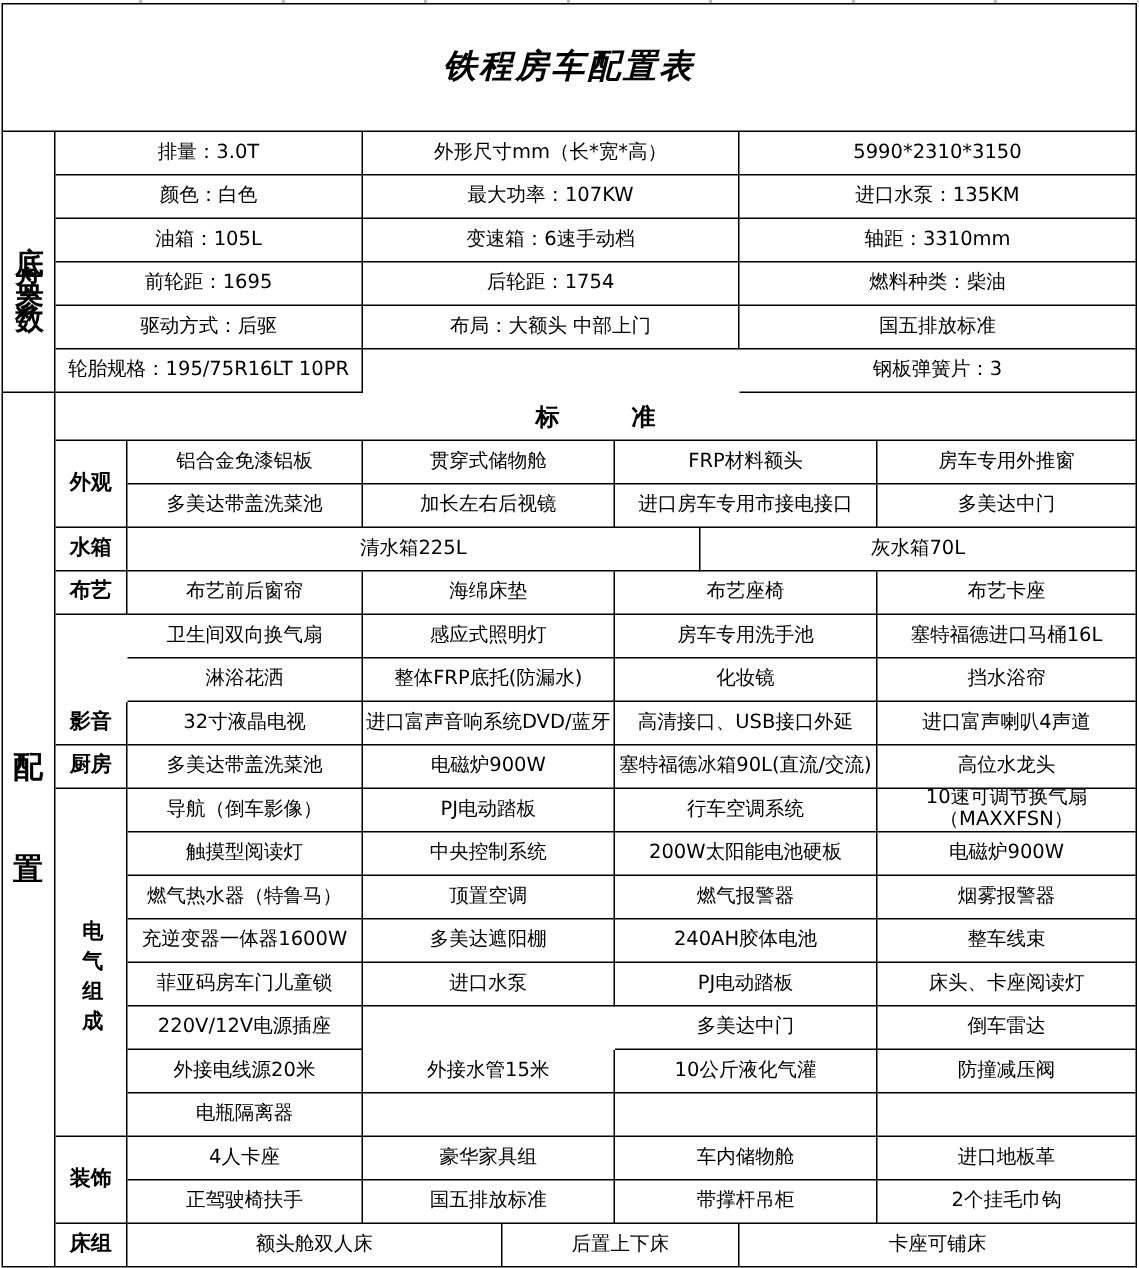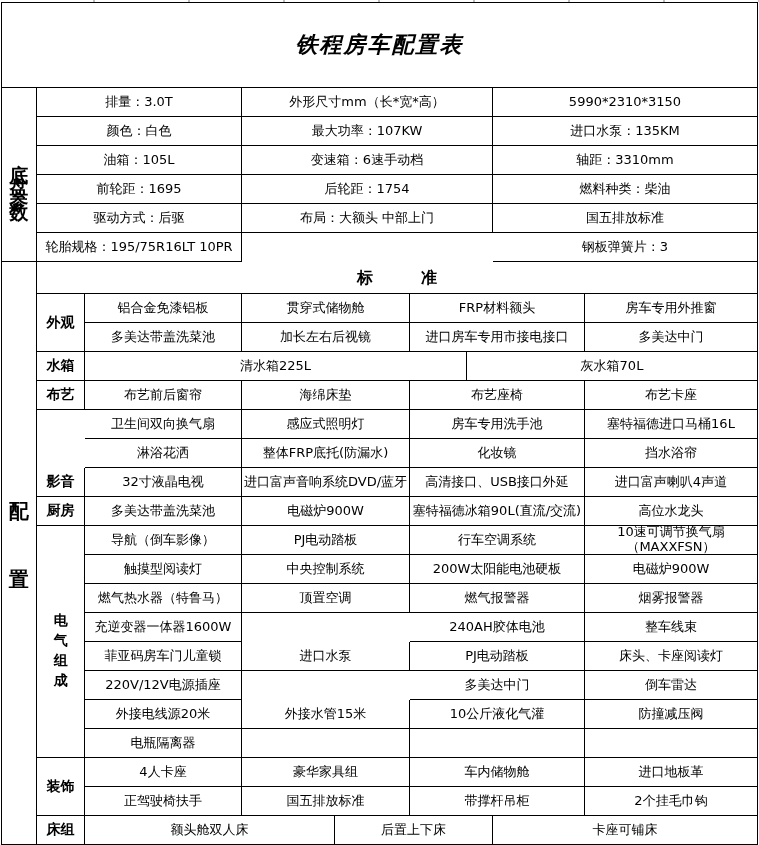--- a/index.html
+++ b/index.html
@@ -125,20 +125,21 @@
   <div class="cell" style="grid-area:18/4/19/6">中央控制系统</div>
   <div class="cell" style="grid-area:18/6/19/9">200W太阳能电池硬板</div>
   <div class="cell er" style="grid-area:18/9/19/10">电磁炉900W</div>
 
   <div class="cell" style="grid-area:19/3/20/4">燃气热水器（特鲁马）</div>
   <div class="cell" style="grid-area:19/4/20/6">顶置空调</div>
   <div class="cell" style="grid-area:19/6/20/9">燃气报警器</div>
   <div class="cell er" style="grid-area:19/9/20/10">烟雾报警器</div>
 
   <div class="cell" style="grid-area:20/3/21/4">充逆变器一体器1600W</div>
+  <div class="cell" style="grid-area:20/4/21/6">多美达遮阳棚</div>
   <div class="cell" style="grid-area:20/6/21/9">240AH胶体电池</div>
   <div class="cell er" style="grid-area:20/9/21/10">整车线束</div>
 
   <div class="cell" style="grid-area:21/3/22/4">菲亚码房车门儿童锁</div>
   <div class="cell" style="grid-area:21/4/22/6">进口水泵</div>
   <div class="cell" style="grid-area:21/6/22/9">PJ电动踏板</div>
   <div class="cell er" style="grid-area:21/9/22/10">床头、卡座阅读灯</div>
 
   <div class="cell" style="grid-area:22/3/23/4">220V/12V电源插座</div>
   <div class="cell" style="grid-area:22/6/23/9">多美达中门</div>

